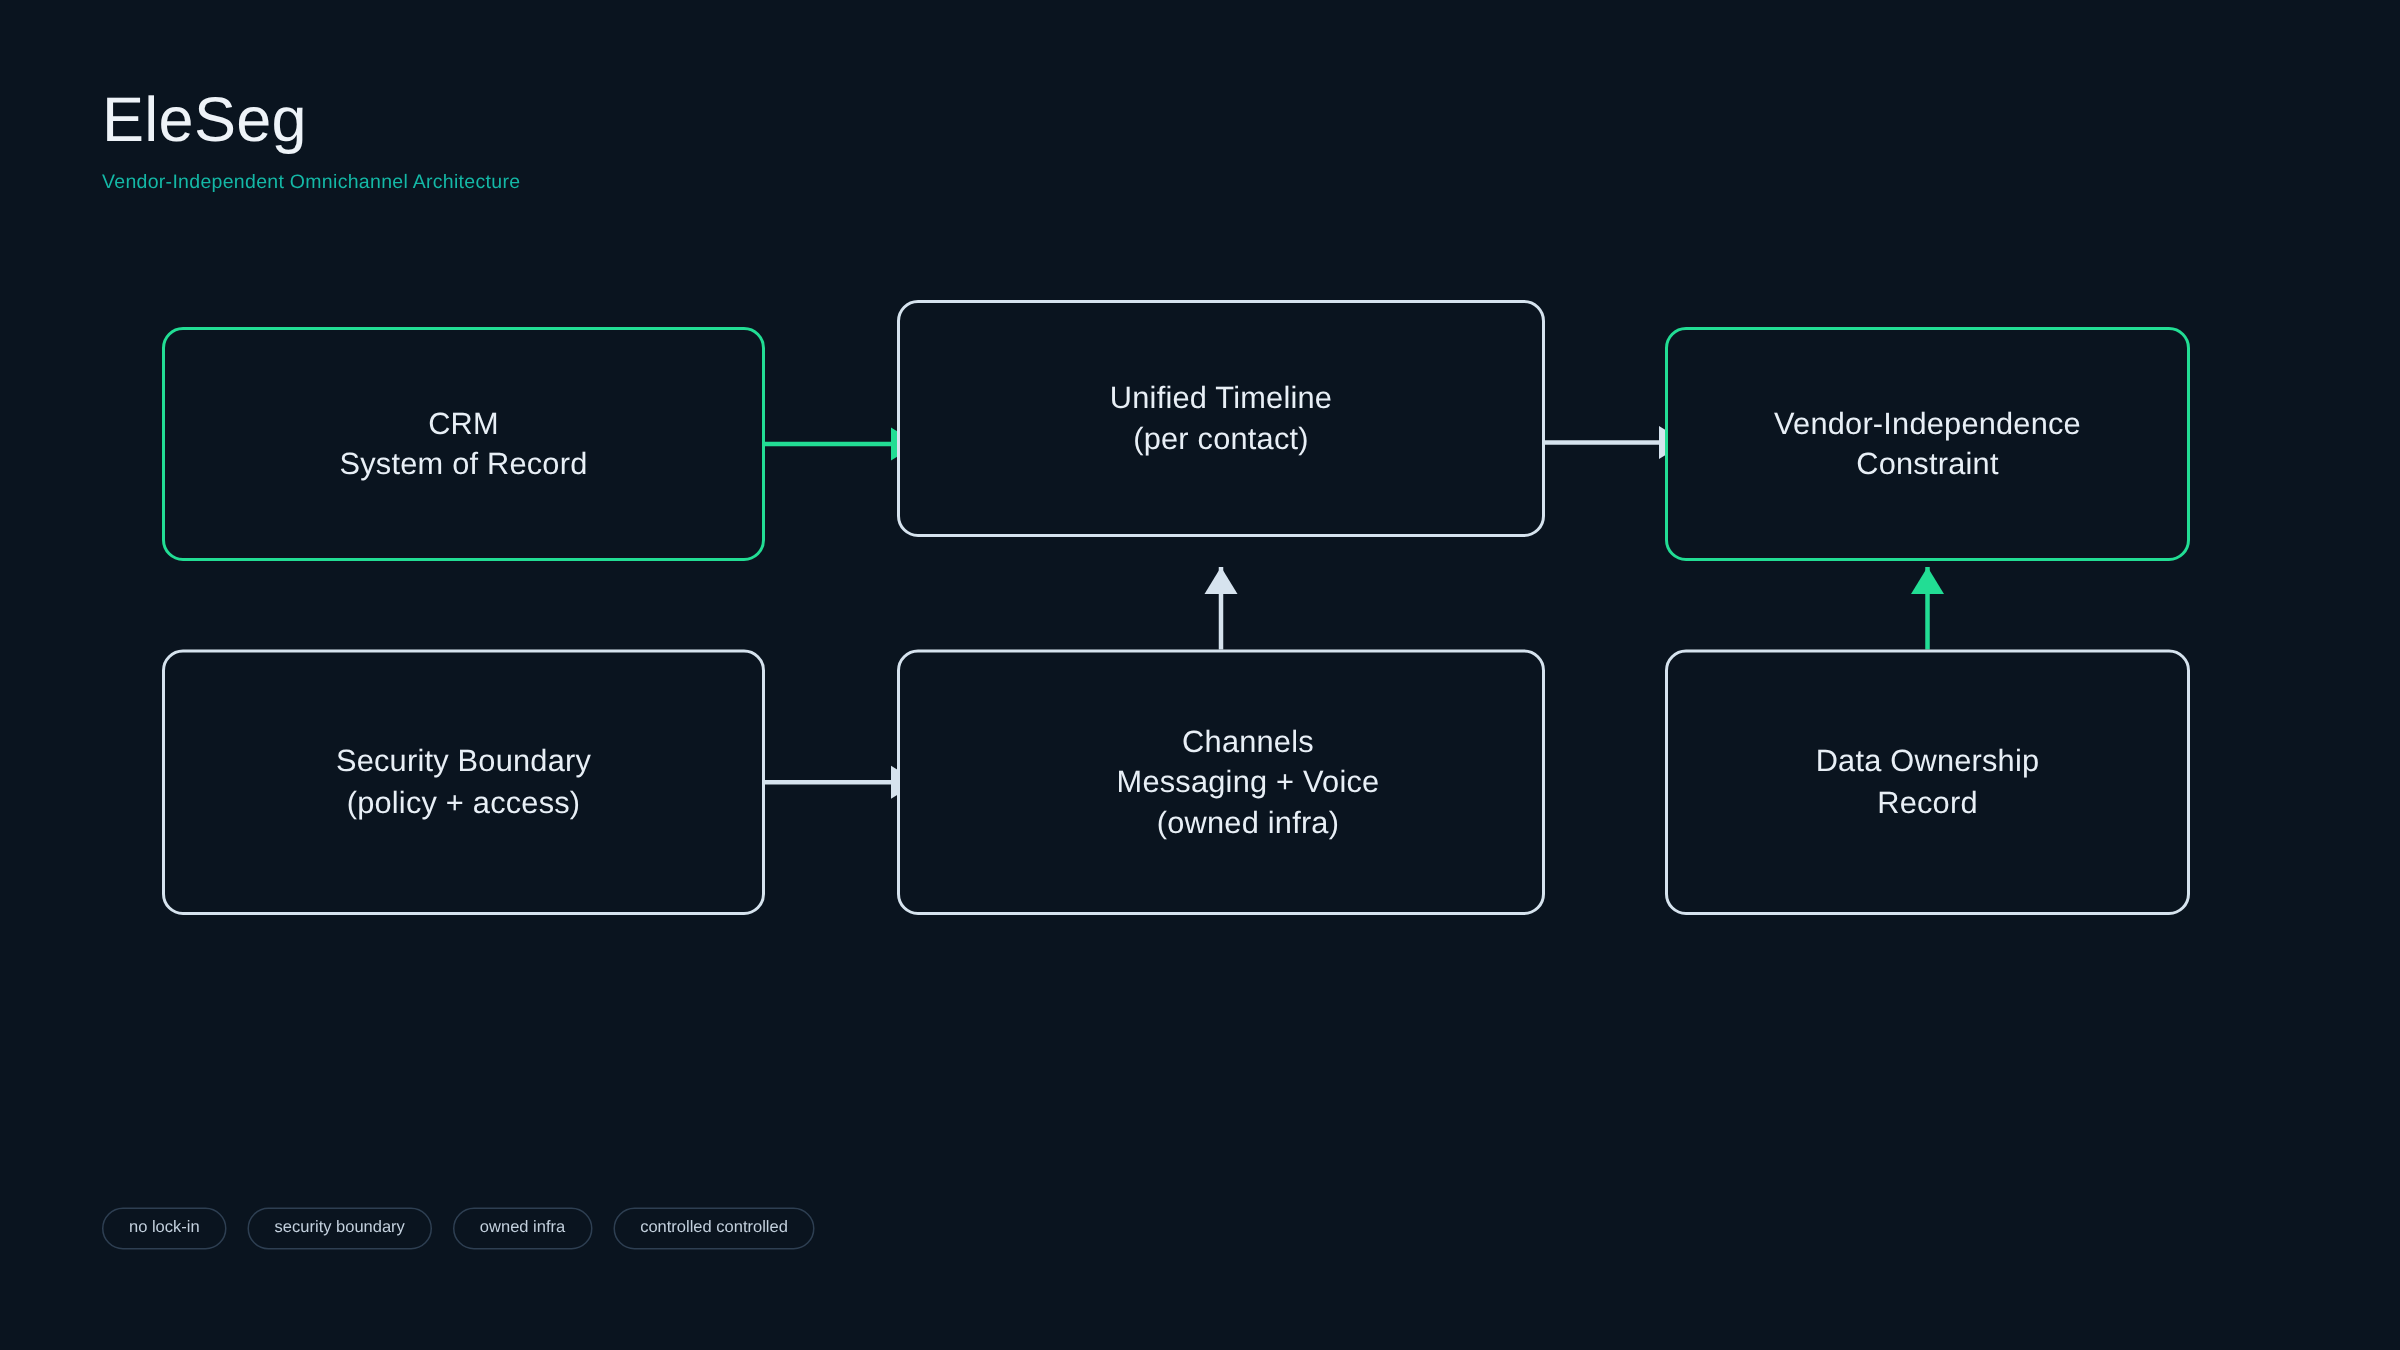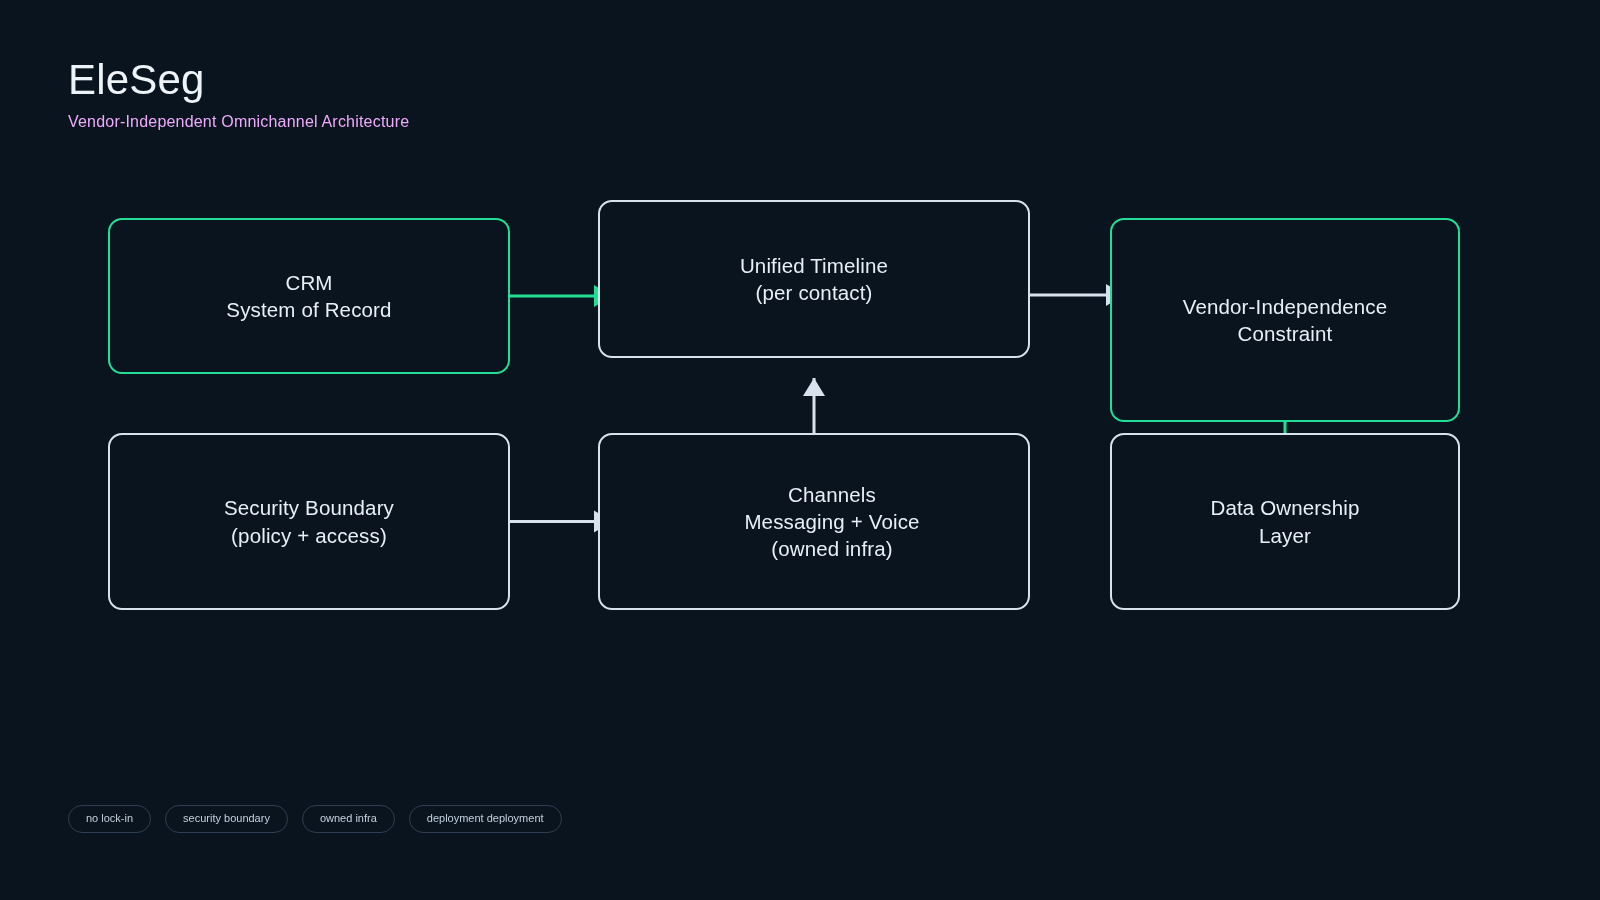--- a/index.html
+++ b/index.html
@@ -12,21 +12,21 @@
   }
   #stage { position: relative; width: 1600px; height: 900px; background: #0a141f; margin-top: 12px; }
 
   
   .hdr { position: absolute; left: 68px; top: 46px; }
   .hdr-title {
     font-size: 42px; font-weight: 400; color: #eef3f8;
     letter-spacing: 0.2px; line-height: 1.05; margin: 0;
   }
   .hdr-sub {
-    font-size: 16px; font-weight: 400; color: #f0abfc;
+    font-size: 13px; font-weight: 400; color: #14b8a6;
     margin: 11px 0 0 0; letter-spacing: 0.2px;
   }
 
   
   .node {
     position: absolute;
     border: 2.2px solid #d6e3ee;
     border-radius: 14px;
     background: #0a141f;
     display: flex; align-items: center; justify-content: center;
@@ -90,39 +90,39 @@
 
   <div id="nodes">
       <div class="node accent" style="left: 108px; top: 206px; width: 402px; height: 156px;">
         <div class="node-label">CRM
 System of Record</div>
       </div>
       <div class="node" style="left: 598px; top: 188px; width: 432px; height: 158px;">
         <div class="node-label">Unified Timeline
 (per contact)</div>
       </div>
-      <div class="node accent" style="left: 1110px; top: 206px; width: 350px; height: 204px;">
+      <div class="node accent" style="left: 1110px; top: 206px; width: 350px; height: 156px;">
         <div class="node-label">Vendor-Independence
 Constraint</div>
       </div>
       <div class="node" style="left: 108px; top: 421px; width: 402px; height: 177px;">
         <div class="node-label">Security Boundary
 (policy + access)</div>
       </div>
       <div class="node" style="left: 598px; top: 421px; width: 432px; height: 177px; padding-left: 36px;">
         <div class="node-label">Channels
 Messaging + Voice
 (owned infra)</div>
       </div>
       <div class="node" style="left: 1110px; top: 421px; width: 350px; height: 177px;">
         <div class="node-label">Data Ownership
-Layer</div>
+Record</div>
       </div>
     </div>
 
   <div class="tags">
       <span class="tag">no lock-in</span>
       <span class="tag">security boundary</span>
       <span class="tag">owned infra</span>
-      <span class="tag">deployment deployment</span>
+      <span class="tag">controlled controlled</span>
     </div>
 
 </div>
 
 </body></html>

